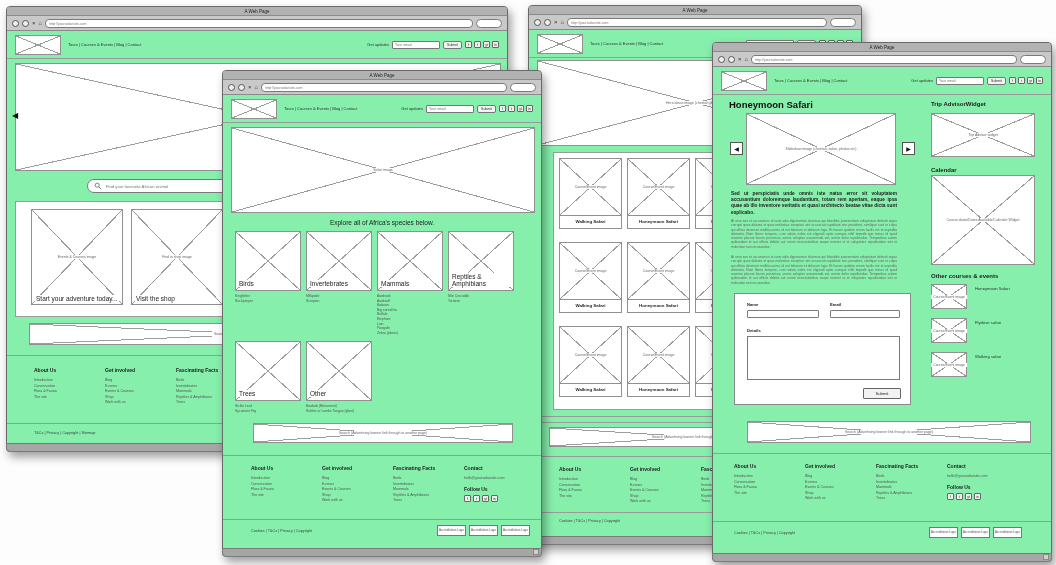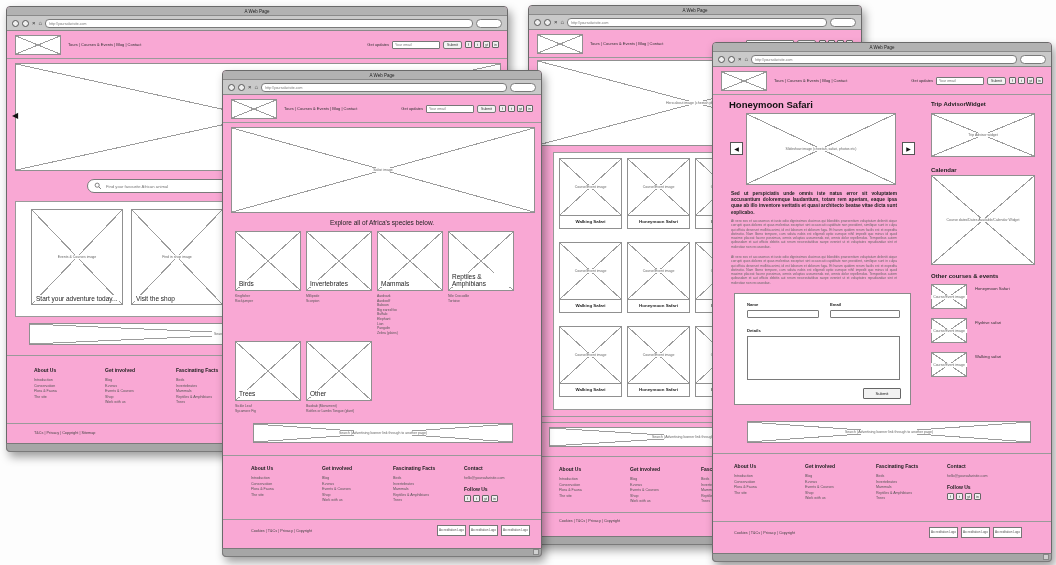--- a/index.html
+++ b/index.html
@@ -1,18 +1,18 @@
 <!DOCTYPE html>
 <html><head>
 <meta charset="utf-8">
 <style>
 *{margin:0;padding:0;box-sizing:border-box}
 html,body{width:1056px;height:565px}
 body{position:relative;background:#fdfdfd;font-family:"Liberation Sans",sans-serif;overflow:hidden;color:#222}
-.win{position:absolute;background:#f9a8d4;border:1px solid #6a6a6a;border-radius:4px;box-shadow:3px 5px 10px rgba(0,0,0,.38)}
+.win{position:absolute;background:#86efac;border:1px solid #6a6a6a;border-radius:4px;box-shadow:3px 5px 10px rgba(0,0,0,.38)}
 .titlebar{height:9px;background:#b2b2b2;border-bottom:1px solid #8a8a8a;border-radius:3px 3px 0 0;text-align:center;font-size:4.5px;line-height:9px;color:#222}
 .toolbar{height:15px;background:#c9c9c9;border-bottom:1px solid #8a8a8a;display:flex;align-items:center;gap:3px;padding:0 5px}
 .cbtn{width:7px;height:7px;border:1px solid #555;border-radius:50%;background:#eee;flex:0 0 auto}
 .tglyph{font-size:6px;color:#333;line-height:1;flex:0 0 auto}
 .urlbar{flex:1;height:9px;background:#fff;border:1px solid #7a7a7a;border-radius:4px;font-size:3.5px;line-height:8px;color:#777;padding:0 3px;overflow:hidden;white-space:nowrap}
 .tsearch{width:26px;height:9px;background:#fff;border:1px solid #7a7a7a;border-radius:5px;flex:0 0 auto}
 .siteheader{height:28px;border-bottom:1px solid #9a9a9a;display:flex;align-items:center;gap:7px;padding:0 8px}
 .logo{width:46px;height:20px;flex:0 0 auto}
 .mainnav{font-size:4px;color:#333;white-space:nowrap}
 .updates{margin-left:auto;display:flex;align-items:center;gap:3px}

